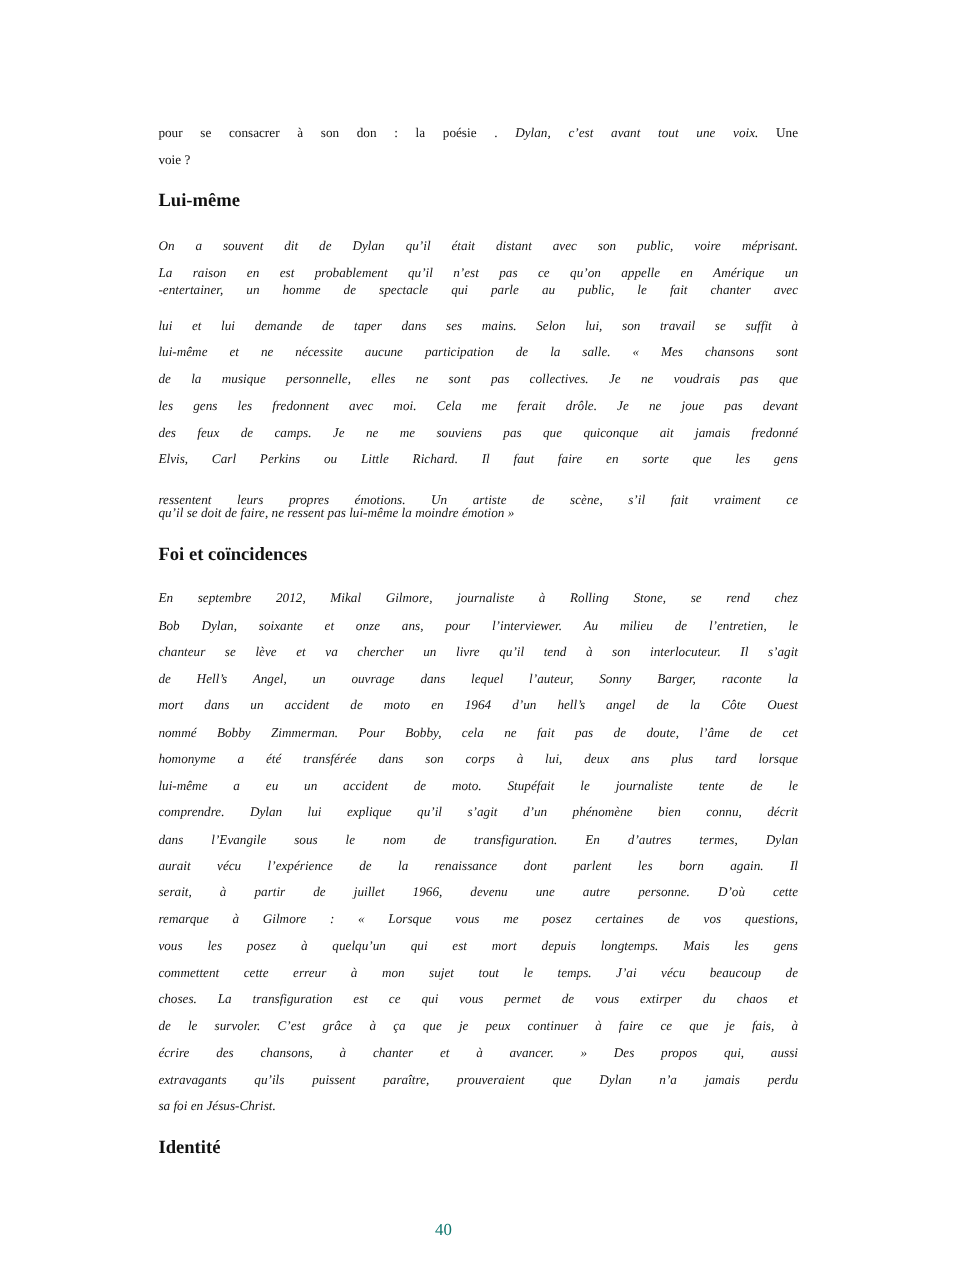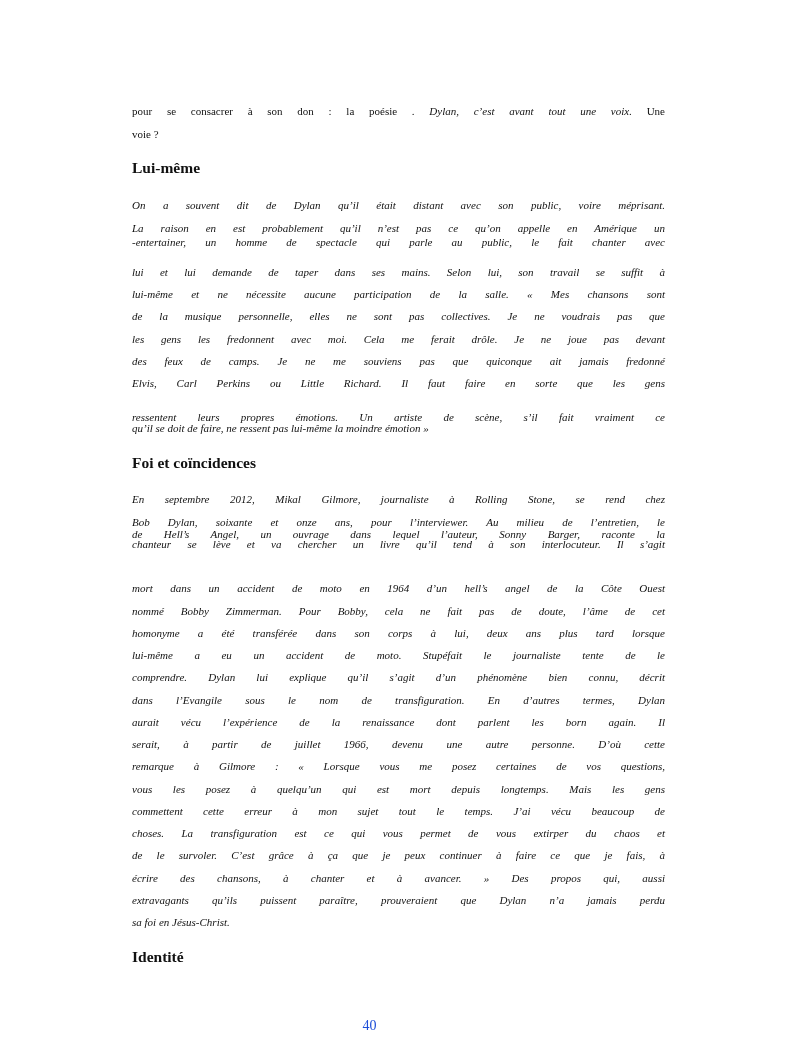--- a/index.html
+++ b/index.html
@@ -12,21 +12,21 @@
   .line {
     position: absolute; left: 0; width: 533px;
     font-size: 11px; line-height: 20px; white-space: nowrap;
   }
   .just { text-align: justify; text-align-last: justify; }
   .it { font-style: italic; }
   .head { font-weight: bold; font-size: 15.5px; }
   .pagenum {
     position: absolute; left: 0; width: 739px; top: 1018px;
     text-align: center; font-family: "Liberation Serif", serif;
-    font-size: 14px; color: #1d4ed8;
+    font-size: 14px; color: #0f766e;
   }
 </style>
 </head>
 <body>
 
 <div class="page">
 
   <div class="line just" style="top:101px"><span>pour se consacrer à son don : la poésie . </span><span class="it">Dylan, c’est avant tout une voix.</span><span>  Une</span></div>
   <div class="line" style="top:124px">voie ?</div>
 
@@ -42,21 +42,21 @@
   <div class="line it just" style="top:351px">des feux de camps. Je ne me souviens pas que quiconque ait jamais fredonné</div>
   <div class="line it just" style="top:373px">Elvis, Carl Perkins ou Little Richard. Il faut faire en sorte que les gens</div>
   <div class="line it just" style="top:407px">ressentent leurs propres émotions. Un artiste de scène, s’il fait vraiment ce</div>
   <div class="line it" style="top:418px">qu’il se doit de faire, ne ressent pas lui-même la moindre émotion »</div>
 
   <div class="line head" style="top:453px">Foi et coïncidences</div>
 
   <div class="line it just" style="top:489px">En septembre 2012, Mikal Gilmore, journaliste à Rolling Stone, se rend chez</div>
   <div class="line it just" style="top:512px">Bob Dylan, soixante et onze ans, pour l’interviewer. Au milieu de l’entretien, le</div>
   <div class="line it just" style="top:534px">chanteur se lève et va chercher un livre qu’il tend à son interlocuteur. Il s’agit</div>
-  <div class="line it just" style="top:524px">de Hell’s Angel, un ouvrage dans lequel l’auteur, Sonny Barger, raconte la</div>
+  <div class="line it just" style="top:556px">de Hell’s Angel, un ouvrage dans lequel l’auteur, Sonny Barger, raconte la</div>
   <div class="line it just" style="top:578px">mort dans un accident de moto en 1964 d’un hell’s angel de la Côte Ouest</div>
   <div class="line it just" style="top:601px">nommé Bobby Zimmerman. Pour Bobby, cela ne fait pas de doute, l’âme de cet</div>
   <div class="line it just" style="top:623px">homonyme a été transférée dans son corps à lui, deux ans plus tard lorsque</div>
   <div class="line it just" style="top:645px">lui-même a eu un accident de moto. Stupéfait le journaliste tente de le</div>
   <div class="line it just" style="top:667px">comprendre. Dylan lui explique qu’il s’agit d’un phénomène bien connu, décrit</div>
   <div class="line it just" style="top:690px">dans l’Evangile sous le nom de transfiguration. En d’autres termes, Dylan</div>
   <div class="line it just" style="top:712px">aurait vécu l’expérience de la renaissance dont parlent les born again. Il</div>
   <div class="line it just" style="top:734px">serait, à partir de juillet 1966, devenu une autre personne. D’où cette</div>
   <div class="line it just" style="top:756px">remarque à Gilmore : « Lorsque vous me posez certaines de vos questions,</div>
   <div class="line it just" style="top:779px">vous les posez à quelqu’un qui est mort depuis longtemps. Mais les gens</div>

